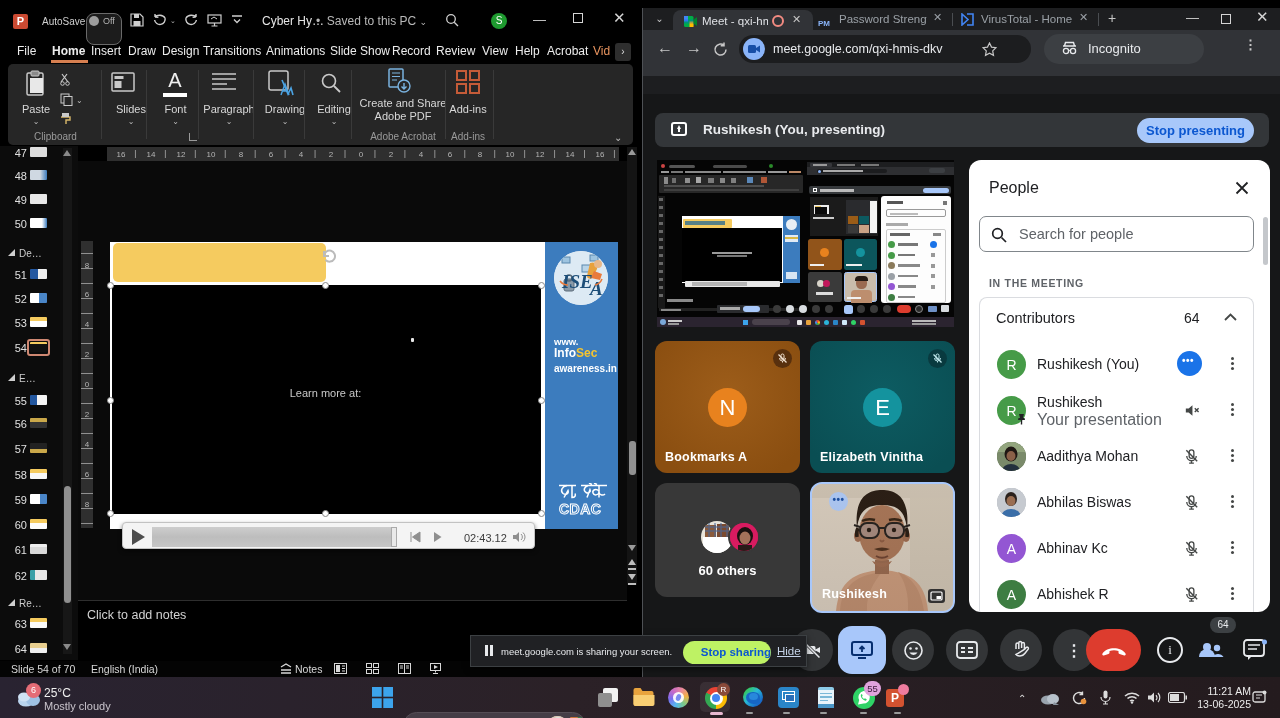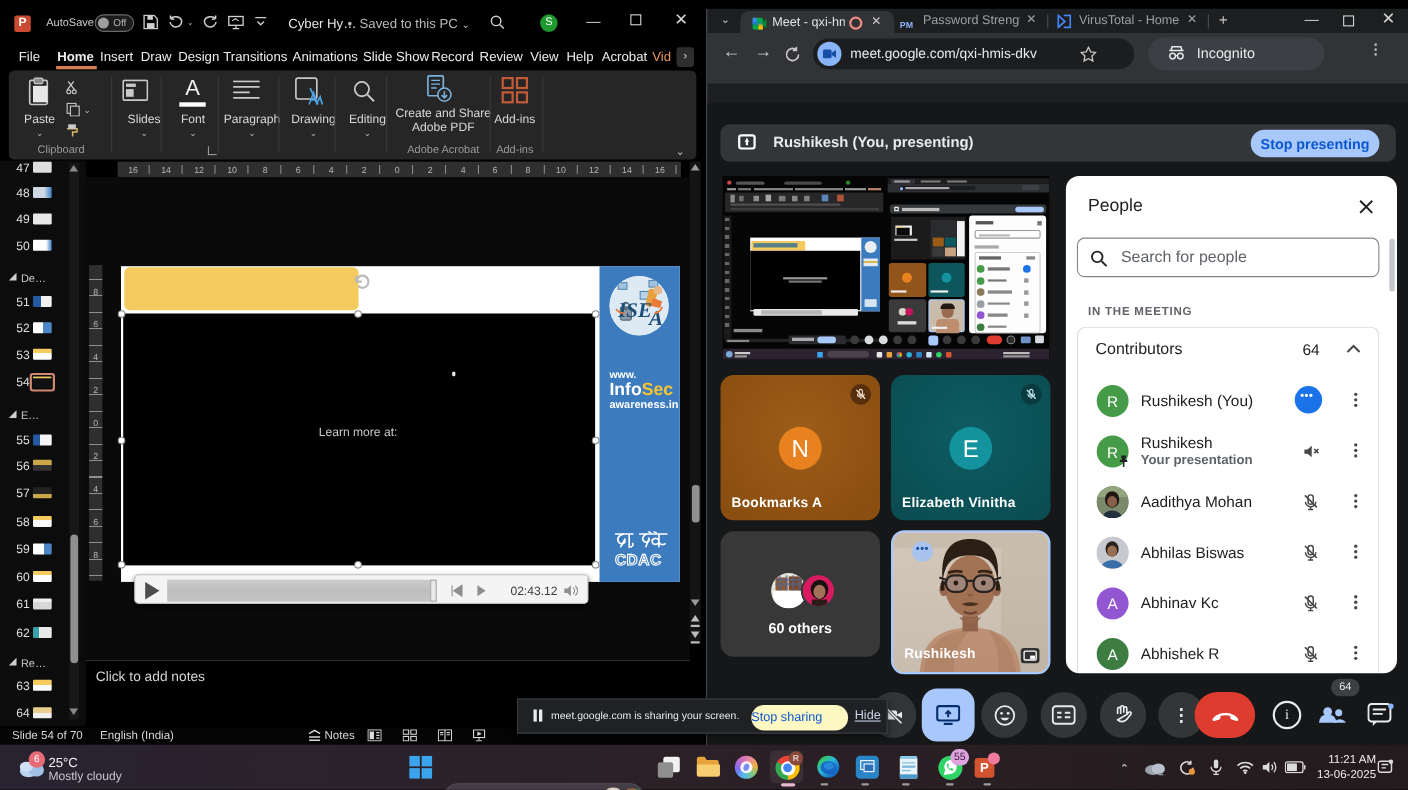--- a/index.html
+++ b/index.html
@@ -35,21 +35,21 @@
   .dots3:before { content:""; position:absolute; left:7px; top:1px; width:3px; height:3px; border-radius:50%; background:#444746; box-shadow:0 5px 0 #444746, 0 10px 0 #444746; }
 </style>
 </head>
 <body>
 <div id="stage">
 
   <div id="ppt" class="abs" style="left:0;top:0;width:640px;height:677px;">
 
     <div class="abs" style="left:13px;top:14px;width:15px;height:15px;background:#cb4a32;border-radius:2px;color:#fff;font-size:11px;font-weight:bold;text-align:center;line-height:15px;">P</div>
     <div class="abs" style="left:42px;top:16px;color:#cfcfcf;font-size:10px;">AutoSave</div>
-    <div class="abs" style="left:86px;top:13px;width:36px;height:16px;border:1px solid #6a6a6a;border-radius:8px;background:#1c1c1c;">
+    <div class="abs" style="left:86px;top:13px;width:36px;height:32px;border:1px solid #6a6a6a;border-radius:8px;background:#1c1c1c;">
       <div class="abs" style="left:2px;top:2px;width:10px;height:10px;border-radius:50%;background:#9d9d9d;"></div>
       <div class="abs" style="left:16px;top:2px;color:#b5b5b5;font-size:9px;">Off</div>
     </div>
     <svg class="abs" style="left:130px;top:13px" width="14" height="14" viewBox="0 0 14 14">
         <path d="M1 1h9l3 3v9H1z" fill="none" stroke="#cfcfcf" stroke-width="1.2"></path>
         <rect x="3.5" y="8" width="7" height="5" fill="#cfcfcf"></rect>
         <rect x="4" y="1" width="5" height="4" fill="#cfcfcf"></rect>
       </svg>
     <svg class="abs" style="left:152px;top:13px" width="16" height="15" viewBox="0 0 16 15">
         <path d="M3 4 C5 1.5, 11 1.5, 13 5 M3 4 l0 -3 M3 4 l3.4 .4" fill="none" stroke="#cfcfcf" stroke-width="1.4"></path>
@@ -286,21 +286,21 @@
           <path d="M40 20 l8 3 -2 6 -9 -2z" fill="#e87a3c"></path>
           <rect x="10" y="28" width="10" height="12" rx="2" fill="#8a9aa8" stroke="#5a6a78"></rect>
           <rect x="12" y="24" width="6" height="6" rx="3" fill="none" stroke="#5a6a78" stroke-width="1.5"></rect>
           <text x="8" y="37" font-family="Liberation Serif,serif" font-size="19" font-weight="bold" font-style="italic" fill="#1d4e78">IS</text>
           <text x="26" y="37" font-family="Liberation Serif,serif" font-size="19" font-weight="bold" font-style="italic" fill="#1d4e78">E</text>
           <text x="36" y="44" font-family="Liberation Serif,serif" font-size="19" font-weight="bold" font-style="italic" fill="#1d4e78">A</text>
           <path d="M6 30 q3 4 8 4 M48 28 q-2 5 -7 6" stroke="#e87a3c" stroke-width="1.5" fill="none"></path>
         </svg>
       </div>
       <div class="abs" style="left:9px;top:94px;color:#fff;font-size:9.5px;font-weight:bold;">www.</div>
-      <div class="abs" style="left:9px;top:104px;font-size:16px;font-weight:bold;"><span style="color:#fff;">Info</span><span style="color:#f5c431;">Sec</span></div>
+      <div class="abs" style="left:9px;top:104px;font-size:12px;font-weight:bold;"><span style="color:#fff;">Info</span><span style="color:#f5c431;">Sec</span></div>
       <div class="abs" style="left:9px;top:121px;color:#fff;font-size:10px;font-weight:bold;">awareness.in</div>
 
       <svg class="abs" style="left:14px;top:241px" width="48" height="17" viewBox="0 0 48 17">
         <g stroke="#fff" stroke-width="1.5" fill="none">
           <path d="M0 2.5 h17"></path>
           <path d="M8 2.5 c-5 1 -7 5 -4 8 c3 2 6 0 5 -3 l-4 7"></path>
           <path d="M13 2.5 v12 c3 0 4 -2 3 -4"></path>
           <path d="M22 2.5 h26"></path>
           <path d="M30 0 l3 1.5 M35 0 l3 1.5"></path>
           <path d="M29 2.5 c-4 1.5 -5 5 -2 7 c3 1.5 5 -1 4 -3 l-3 8"></path>
@@ -725,21 +725,21 @@
             <div class="pavatar" style="background:#469b48;">R</div>
             <div class="pname">Rushikesh (You)</div>
             <div class="abs" style="left:197px;top:10px;width:25px;height:25px;border-radius:50%;background:#1a73e8;">
                 <span style="position:absolute;left:5px;top:3.5px;color:#fff;font-size:10px;font-weight:bold;letter-spacing:.5px;">•••</span>
               </div>
             <div class="pdots dots3"></div>
           </div>
           <div class="prow" style="left:0;top:89px;">
             <div class="pavatar" style="background:#469b48;">R</div>
             <div class="pname" style="top:7px;">Rushikesh</div>
-            <div class="abs" style="left:57px;top:24px;font-size:12px;color:#5f6368;font-weight:bold;">Your presentation</div>
+            <div class="abs" style="left:57px;top:24px;font-size:16px;color:#5f6368;">Your presentation</div>
             <svg class="abs" style="left:36px;top:26px" width="11" height="12" viewBox="0 0 11 12">
                 <path d="M3 1 h5 l-1 4 h1.5 l.5 2 h-7 l.5 -2 H4z" fill="#202124"></path>
                 <path d="M5.5 7 v4.5" stroke="#202124" stroke-width="1.4"></path>
               </svg>
             <svg class="pmic" style="top:15px" viewBox="0 0 18 18">
                 <path d="M3 7 h3 l4-3.5 v11 L6 11 H3z" fill="#444746"></path>
                 <path d="M12.5 6.5 L16.5 10.5 M16.5 6.5 L12.5 10.5" stroke="#444746" stroke-width="1.5"></path>
               </svg>
             <div class="pdots dots3"></div>
           </div>
@@ -868,21 +868,21 @@
         <path d="M5 6 h12 M5 10 h9" stroke="#e8eaed" stroke-width="1.6"></path>
         <path d="M5 17 l0 4 4-4z" fill="#e8eaed"></path>
         <circle cx="21.5" cy="3" r="2.5" fill="#8ab4f8"></circle>
       </svg>
   </div>
 
   <div class="abs" style="left:470px;top:635px;width:337px;height:32px;background:#202124;border:1px solid #3c4043;box-shadow:0 2px 6px rgba(0,0,0,.5);z-index:50;">
     <div class="abs" style="left:14px;top:9px;width:2.5px;height:11px;background:#e8eaed;"></div>
     <div class="abs" style="left:19px;top:9px;width:2.5px;height:11px;background:#e8eaed;"></div>
     <div class="abs" style="left:30px;top:10px;color:#e8eaed;font-size:9.5px;">meet.google.com is sharing your screen.</div>
-    <div class="abs" style="left:212px;top:4.5px;width:88px;height:23px;background:#fef9c3;border-radius:12px;color:#0b57d0;font-size:11.5px;font-weight:normal;text-align:left;line-height:23px;">Stop sharing</div>
+    <div class="abs" style="left:212px;top:4.5px;width:88px;height:23px;background:#bef264;border-radius:12px;color:#0b57d0;font-size:11.5px;font-weight:bold;text-align:right;line-height:23px;">Stop sharing</div>
     <div class="abs" style="left:306px;top:9px;color:#c5d3e8;font-size:11.5px;text-decoration:underline;">Hide</div>
   </div>
 
   <div id="taskbar" class="abs" style="left:0; top:677px; width:1280px; height:41px; background:linear-gradient(90deg,#292331,#2b2127 45%,#241b1e);">
 
     <svg class="abs" style="left:16px;top:11px" width="26" height="19" viewBox="0 0 26 19">
         <ellipse cx="10" cy="13" rx="8" ry="5.5" fill="#b9d4ee"></ellipse>
         <ellipse cx="17" cy="12" rx="7" ry="6" fill="#9ec1e4"></ellipse>
         <ellipse cx="8" cy="9" rx="6" ry="4.5" fill="#cfe2f4"></ellipse>
       </svg>

